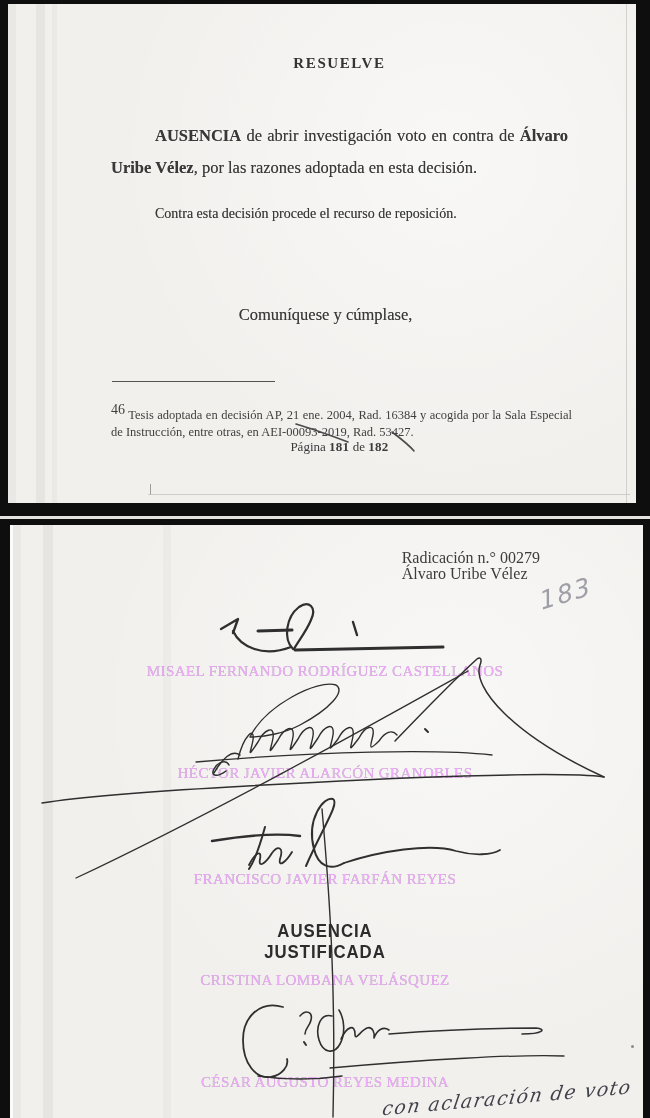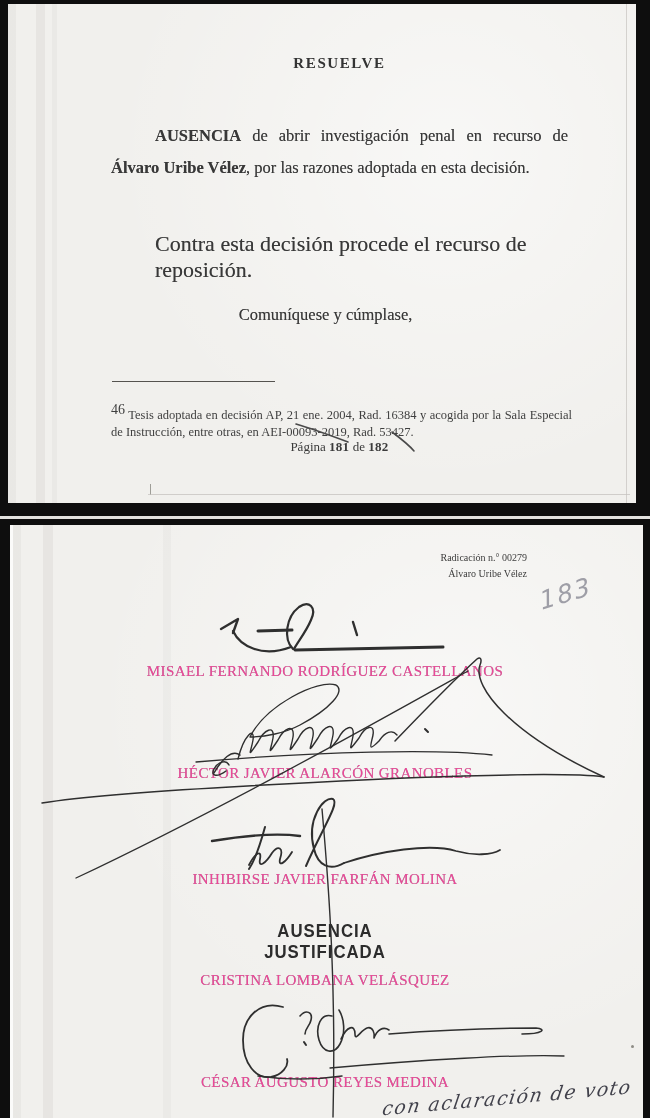--- a/index.html
+++ b/index.html
@@ -31,50 +31,50 @@
   .p1-heading{
     position:absolute;left:103px;top:51px;width:457px;text-align:center;
     font-weight:bold;font-size:15px;letter-spacing:1.6px;color:#343434;
   }
   .p1-par{
     position:absolute;left:103px;top:99px;width:457px;
     font-size:16.5px;line-height:32px;text-align:justify;color:#383838;
     text-shadow:0 0 .4px rgba(60,60,60,.55);
   }
   .p1-par .ind{display:inline-block;width:44px;}
-  .p1-par2{position:absolute;left:147px;top:205px;width:440px;font-size:22px;color:#383838;
+  .p1-par2{position:absolute;left:147px;top:188px;width:440px;font-size:14px;color:#383838;
     text-shadow:0 0 .4px rgba(60,60,60,.55);}
   .p1-closing{position:absolute;left:89px;top:284px;width:457px;text-align:center;
     font-size:16.5px;color:#383838;text-shadow:0 0 .4px rgba(60,60,60,.55);}
   .fn-rule{position:absolute;left:104px;top:377px;width:163px;height:1px;background:#55534f;}
   .p1-footnote{
     position:absolute;left:103px;top:384px;width:461px;
     font-size:12.5px;line-height:17px;text-align:justify;color:#3f3f3f;
   }
   .p1-footnote sup{font-size:14px;}
   .p1-pagenum{
     position:absolute;left:103px;top:426px;width:457px;text-align:center;
     font-size:13px;color:#3b3b3b;margin-top:9px;
   }
   .p1-pagenum b{letter-spacing:.3px;}
 
   
   .rad-block{
-    position:absolute;right:123px;top:31px;text-align:right;
-    font-size:10px;line-height:15.5px;color:#3c3c3c;
+    position:absolute;right:110px;top:31px;
+    font-size:16px;line-height:15.5px;color:#3c3c3c;
   }
   .folio{
     position:absolute;left:539px;top:60px;
     font-family:"DejaVu Sans",sans-serif;font-style:italic;
     font-size:25px;color:#90909a;transform:rotate(-17deg) skewX(-6deg);
     letter-spacing:2px;opacity:.85;
   }
   .signer-name{
     position:absolute;left:0;width:650px;text-align:center;
-    font-size:15px;letter-spacing:.4px;color:#ec4899;
+    font-size:15px;letter-spacing:.4px;color:#f0abfc;
     text-shadow:0 0 .4px rgba(60,60,60,.5);
   }
   .name-1{top:144px;}
   .name-2{top:246px;}
   .name-3{top:352px;}
   .name-4{top:453px;}
   .name-5{top:555px;}
   .stamp{
     position:absolute;left:0;top:402px;width:650px;text-align:center;
     font-family:"Liberation Sans","DejaVu Sans",sans-serif;
@@ -96,21 +96,21 @@
 <div class="stage">
 
   <section class="scan scan1">
     <div class="paper paper1">
       <div class="streak" style="left:28px;width:9px;"></div>
       <div class="streak" style="left:44px;width:5px;opacity:.6;"></div>
       <div class="inner-edge" style="left:618px;"></div>
 
       <div class="p1-heading">RESUELVE</div>
 
-      <p class="p1-par"><span class="ind"></span><b>AUSENCIA</b><span> de abrir investigación penal en recurso de </span><b>Álvaro Uribe Vélez</b><span>, por las razones adoptada en esta decisión.</span></p>
+      <p class="p1-par"><span class="ind"></span><b>AUSENCIA</b><span> de abrir investigación voto en contra de </span><b>Álvaro Uribe Vélez</b><span>, por las razones adoptada en esta decisión.</span></p>
 
       <p class="p1-par2">Contra esta decisión procede el recurso de reposición.</p>
 
       <p class="p1-closing">Comuníquese y cúmplase,</p>
 
       <div class="fn-rule"></div>
       <p class="p1-footnote"><sup>46</sup><span> Tesis adoptada en decisión AP, 21 ene. 2004, Rad. 16384 y acogida por la Sala Especial de Instrucción, entre otras, en AEI-00093-2019, Rad. 53427.</span></p>
 
       <p class="p1-pagenum"><span>Página </span><b>181</b><span> de </span><b>182</b></p>
 
@@ -134,21 +134,21 @@
 
     <div class="rad-block">
       <div>Radicación n.° 00279</div>
       <div>Álvaro Uribe Vélez</div>
     </div>
 
     <div class="folio">183</div>
 
     <div class="signer-name name-1">MISAEL FERNANDO RODRÍGUEZ CASTELLANOS</div>
     <div class="signer-name name-2">HÉCTOR JAVIER ALARCÓN GRANOBLES</div>
-    <div class="signer-name name-3">INHIBIRSE JAVIER FARFÁN MOLINA</div>
+    <div class="signer-name name-3">FRANCISCO JAVIER FARFÁN REYES</div>
 
     <div class="stamp">
       <div>AUSENCIA</div>
       <div>JUSTIFICADA</div>
     </div>
 
     <div class="signer-name name-5">CÉSAR AUGUSTO REYES MEDINA</div>
     <div class="signer-name name-4">CRISTINA LOMBANA VELÁSQUEZ</div>
 
     <div class="hand-note">con aclaración de voto</div>

